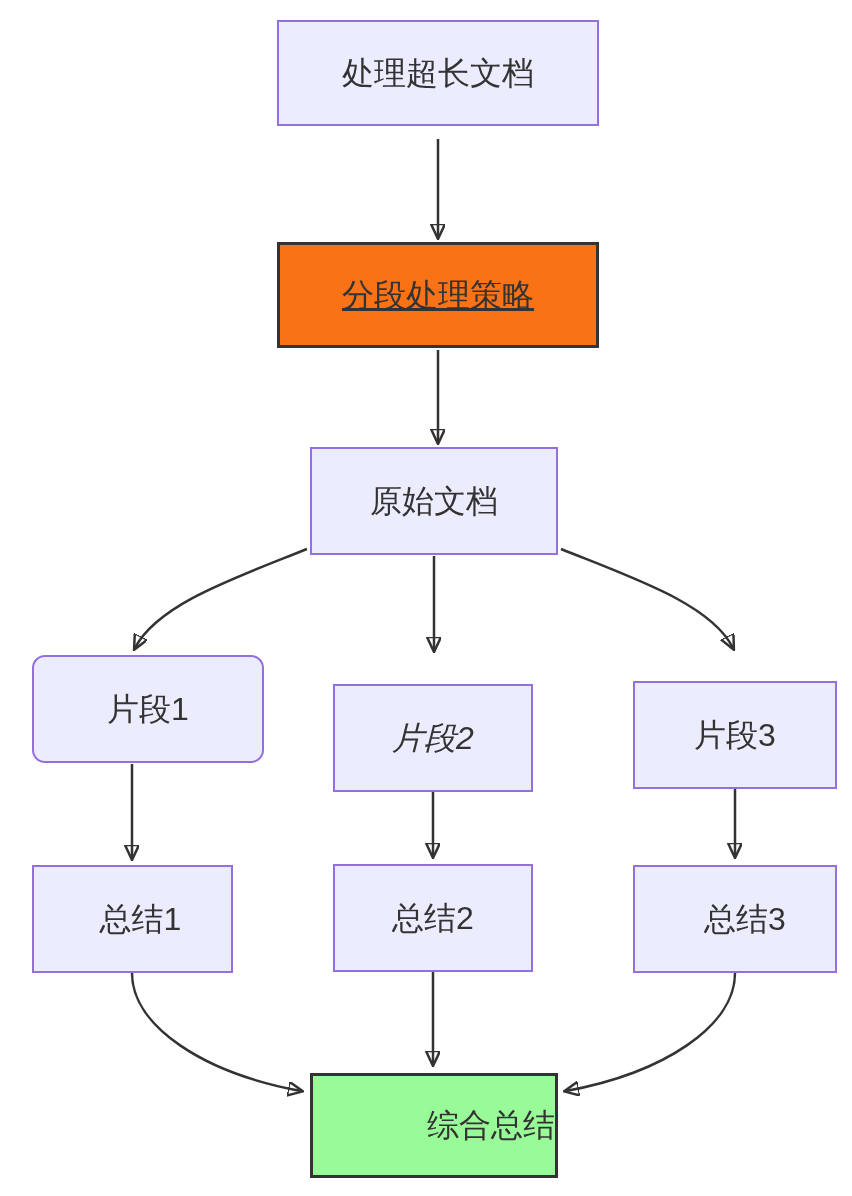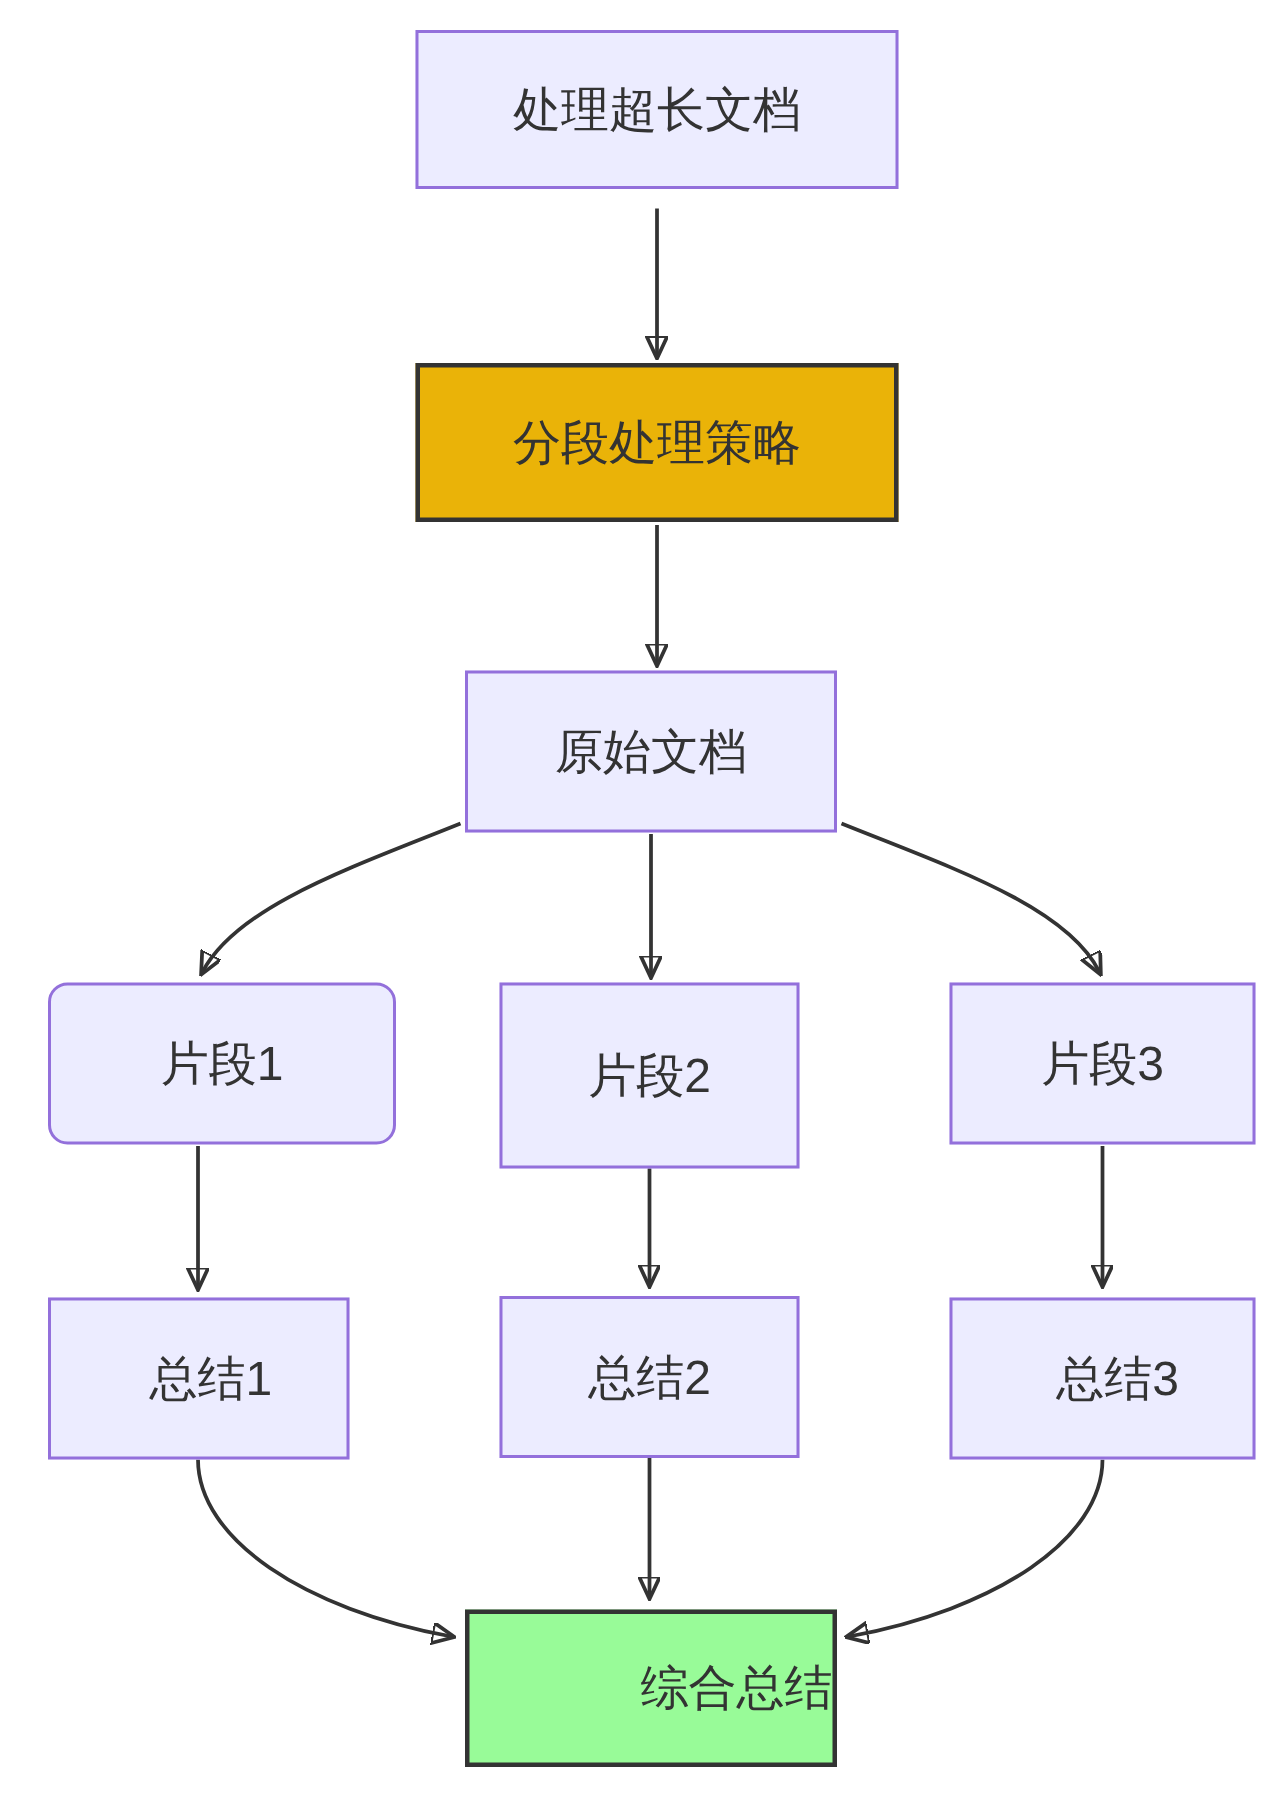--- a/index.html
+++ b/index.html
@@ -35,22 +35,23 @@
     justify-content: center;
     background: #ECECFF;
     border: 2px solid #9370DB;
     color: #333333;
     font-size: 32px;
     line-height: 1.2;
     text-align: center;
     white-space: nowrap;
   }
   .node--highlight {
-    background: #eab308;
+    background: #f97316;
     border: 3.5px solid #333333;
+    text-decoration: underline;
   }
   .node--result {
     background: #98fb98;
     border: 3.5px solid #333333;
     justify-content: flex-end;
   }
 </style>
 </head>
 <body>
 
@@ -84,25 +85,25 @@
   </div>
 
   <div class="node" style="left:310px; top:447px; width:248px; height:108px;">
     <span>原始文档</span>
   </div>
 
   <div class="node" style="left:32px; top:655px; width:232px; height:108px;border-radius:13px;">
     <span>片段1</span>
   </div>
 
-  <div class="node" style="left:333px; top:655px; width:200px; height:124px;">
+  <div class="node" style="left:333px; top:684px; width:200px; height:108px;font-style:italic;">
     <span>片段2</span>
   </div>
 
-  <div class="node" style="left:633px; top:655px; width:204px; height:108px;">
+  <div class="node" style="left:633px; top:681px; width:204px; height:108px;">
     <span>片段3</span>
   </div>
 
   <div class="node" style="left:32px; top:865px; width:201px; height:108px;padding-left:16px;">
     <span>总结1</span>
   </div>
 
   <div class="node" style="left:333px; top:864px; width:200px; height:108px;">
     <span>总结2</span>
   </div>

